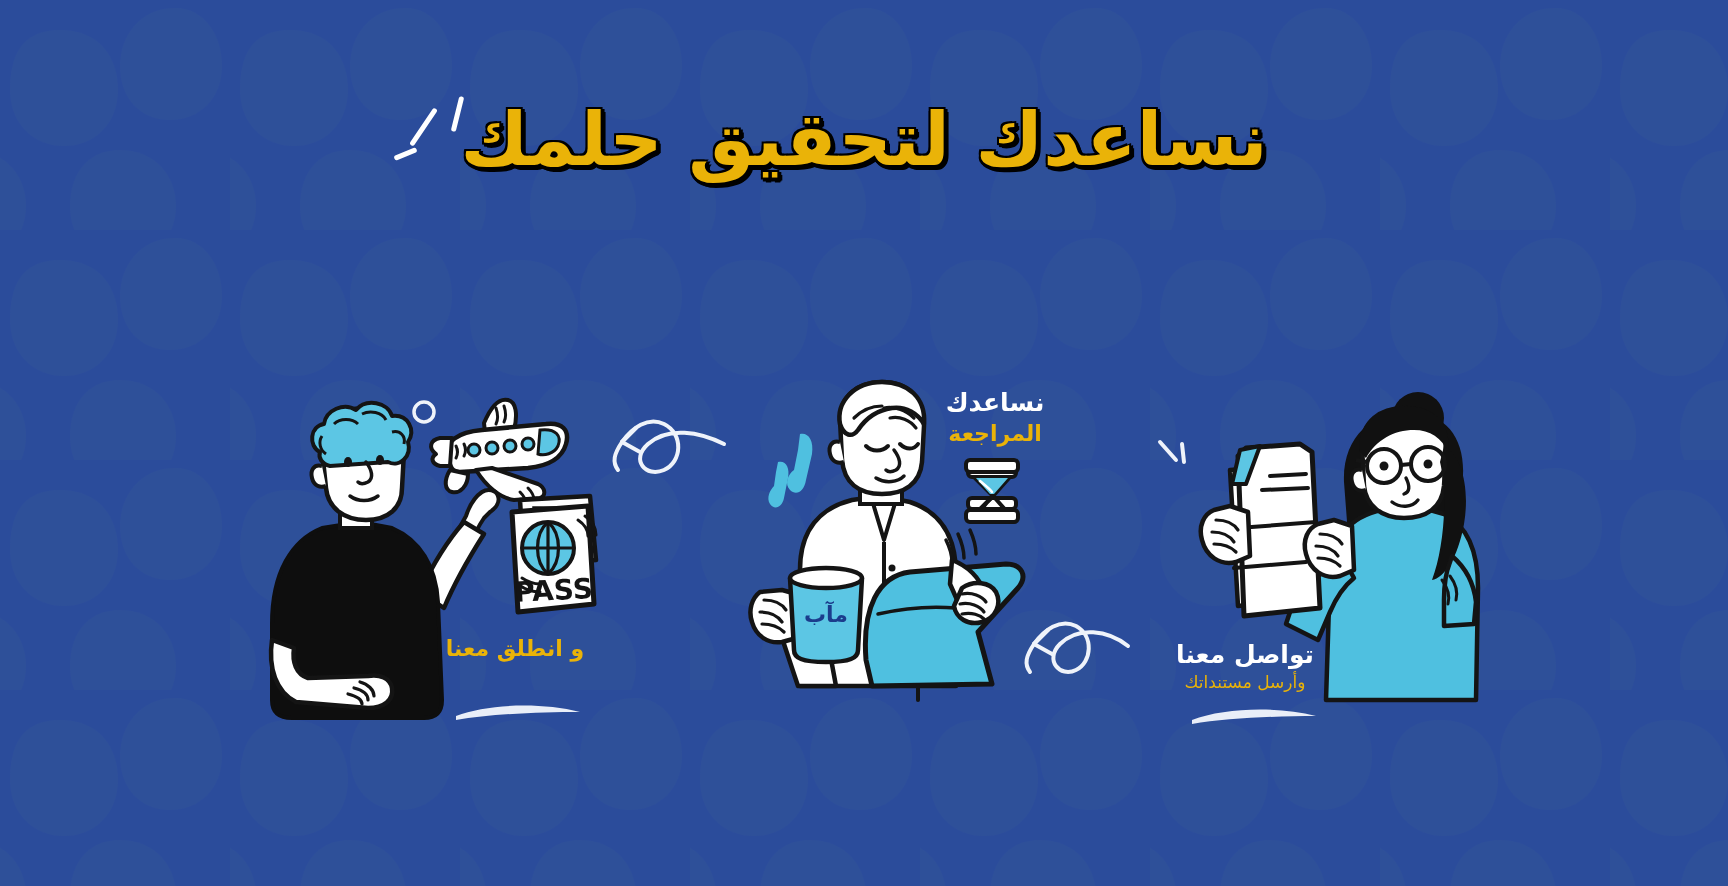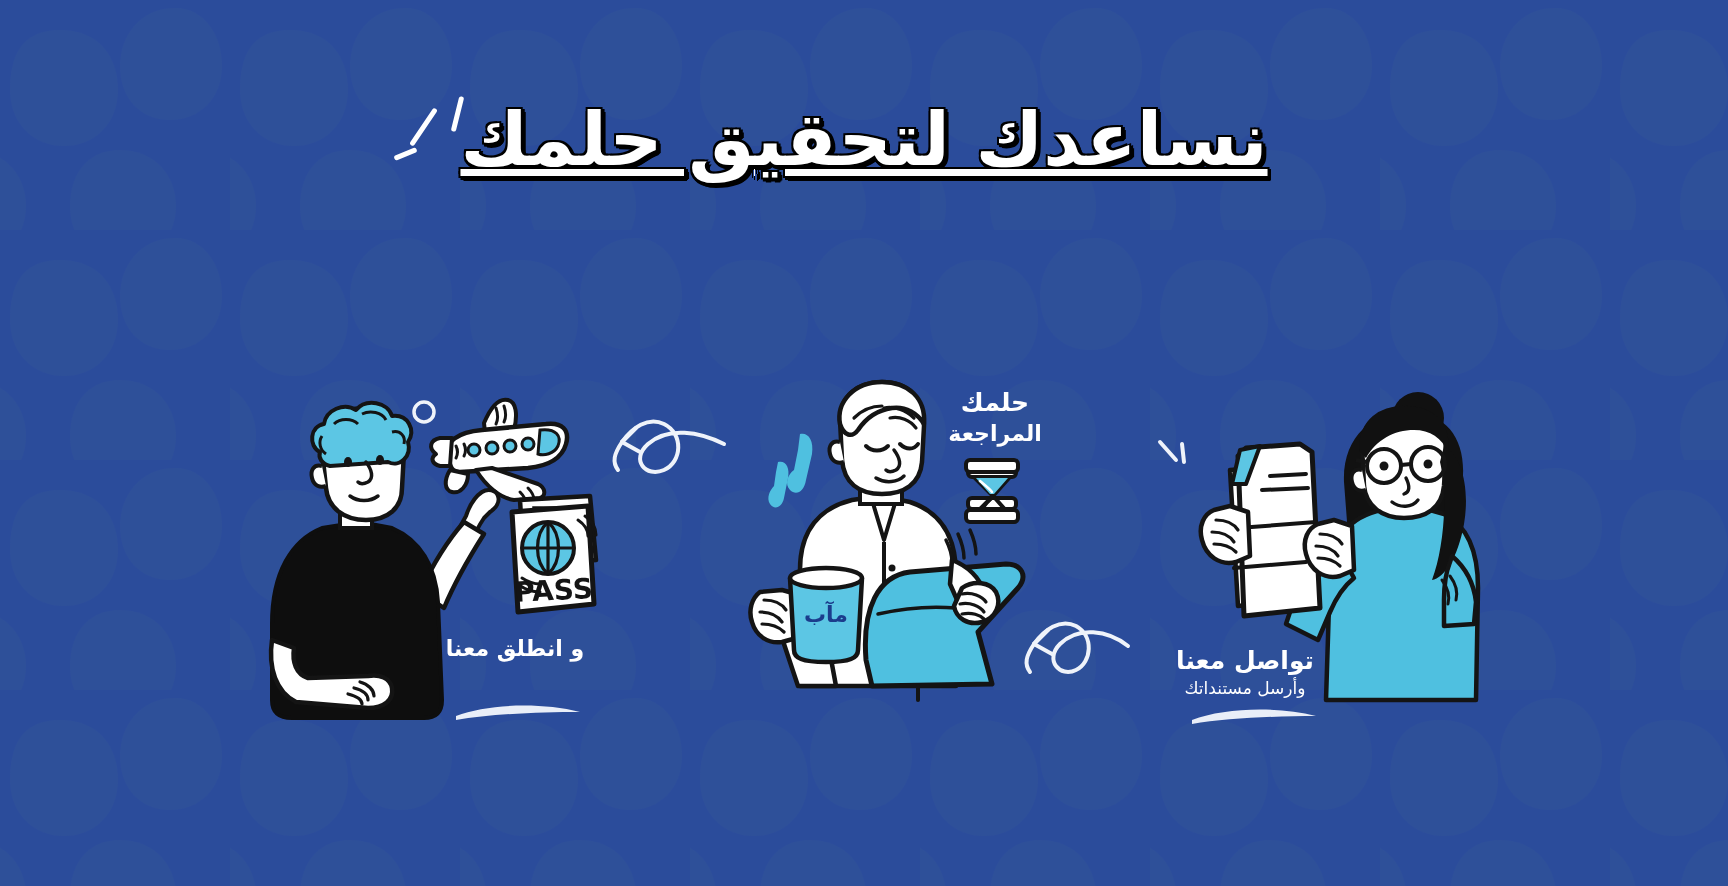--- a/index.html
+++ b/index.html
@@ -31,32 +31,31 @@
     top:96px; left:0; right:0;
     text-align:center;
     z-index:6;
   }
 
   #headline {
     display:inline-block;
     font-size:74px;
     font-weight:bold;
     line-height:1.18;
-    color:#ffffff;
+    color:#eab308;
     letter-spacing:0px;
     text-shadow:
       4px 4px 0 #000,
       3px 5px 0 #000,
       5px 3px 0 #000,
       -2px 2px 0 #000,
       2px -2px 0 #000,
       -2px -2px 0 #000,
       0 4px 0 #000,
       4px 0 0 #000;
-    text-decoration: underline;
   }
 
   #subtitle {
     margin-top:22px;
     font-size:44px;
     font-weight:400;
     color:#FFFFFF;
     line-height:1.25;
   }
 
@@ -71,28 +70,28 @@
   
   #scene { position:absolute; inset:0; z-index:4; }
 
   
   .caption { position:absolute; z-index:8; text-align:center; }
   .caption .line1 {
     font-size:25px; font-weight:bold; color:#FFFFFF;
     line-height:1.32; white-space:nowrap;
   }
   .caption .line2 {
-    font-size:22px; font-weight:bold; color:#ffffff;
+    font-size:22px; font-weight:bold; color:#eab308;
     line-height:1.32; white-space:nowrap;
   }
   .caption.sub-light .line2 { font-weight:400; font-size:17px; }
 
   #caption-left   { left:420px;  top:634px; width:190px; }
   #caption-middle { left:930px;  top:386px; width:130px; }
-  #caption-right  { left:1150px; top:638px; width:190px;margin-top:6px; }
+  #caption-right  { left:1150px; top:638px; width:190px; }
 </style>
 </head>
 <body>
 
 <div id="hero">
 
   <svg id="bg-pattern" viewBox="0 0 1728 886" preserveAspectRatio="none">
     <defs>
       <pattern id="blobs" width="230" height="230" patternUnits="userSpaceOnUse">
         <path d="M60 30 C100 30 118 58 118 90 C118 122 96 146 64 146 C32 146 10 122 10 90 C10 58 20 30 60 30 Z" fill="#2E5099"></path>
@@ -419,21 +418,21 @@
       <path d="M456 716 C488 704 540 702 580 712 C540 712 490 714 456 720 Z" fill="#E9EEF8"></path>
       <path d="M1192 720 C1224 708 1276 706 1316 716 C1276 716 1226 718 1192 724 Z" fill="#E9EEF8"></path>
     </g>
   </svg>
 
   <div id="caption-left" class="caption">
     <div class="line2">و انطلق معنا</div>
   </div>
 
   <div id="caption-middle" class="caption">
-    <div class="line1">حلمك</div>
+    <div class="line1">نساعدك</div>
     <div class="line2">المراجعة</div>
   </div>
 
   <div id="caption-right" class="caption sub-light">
     <div class="line1">تواصل معنا</div>
     <div class="line2">وأرسل مستنداتك</div>
   </div>
 
 </div>
 

